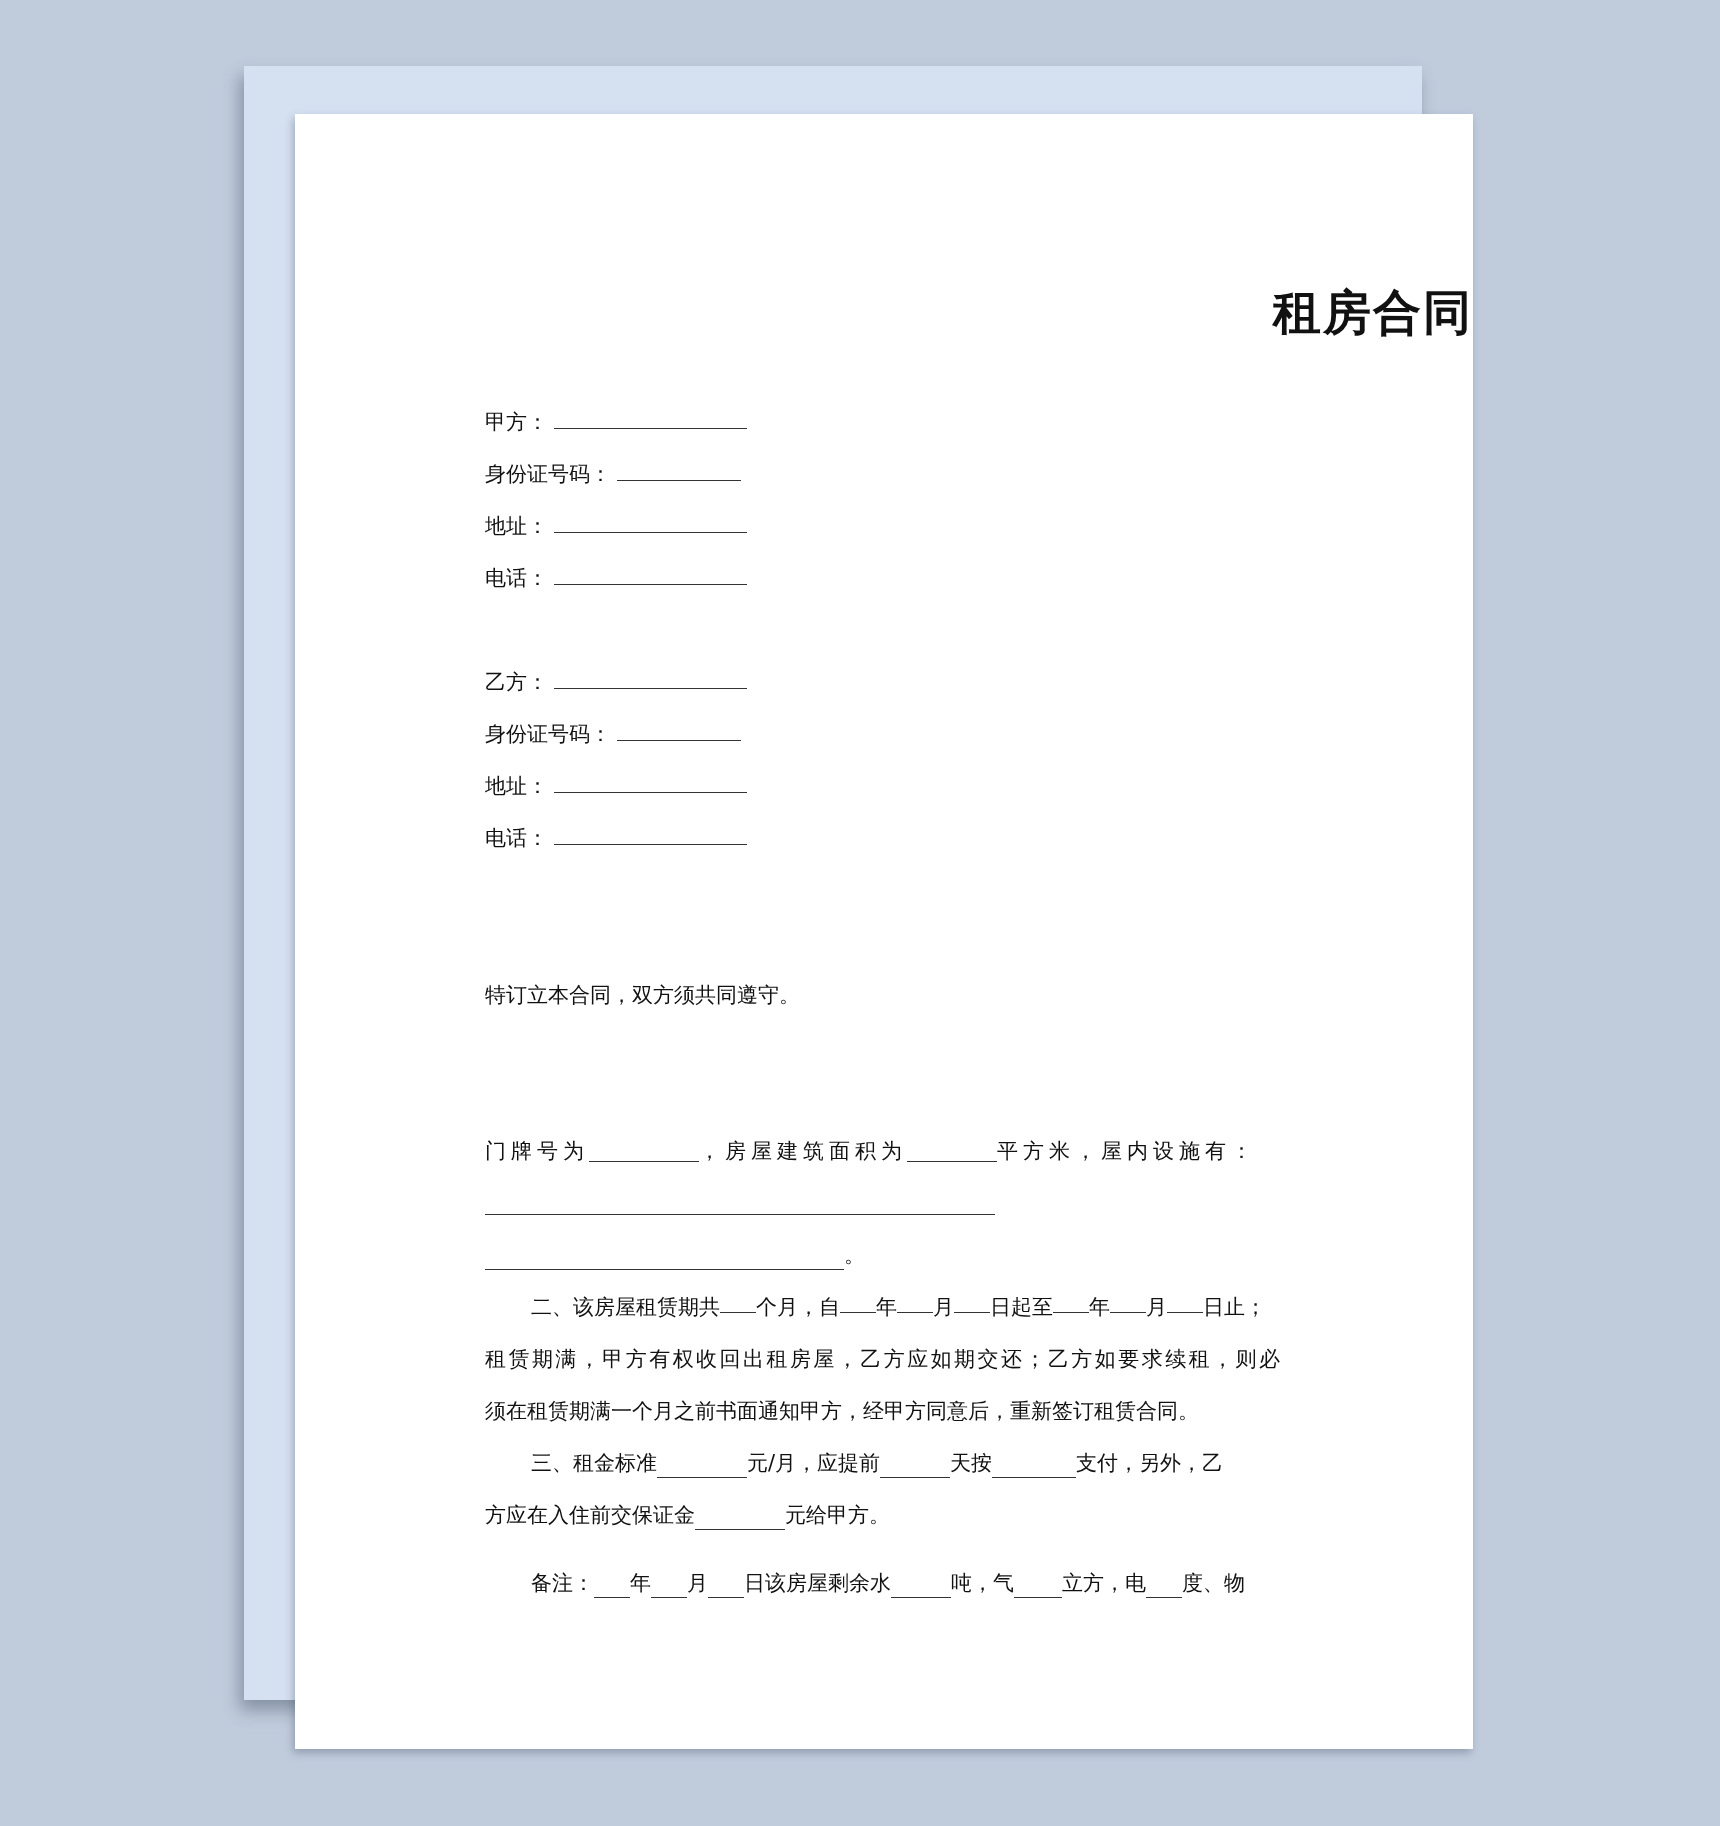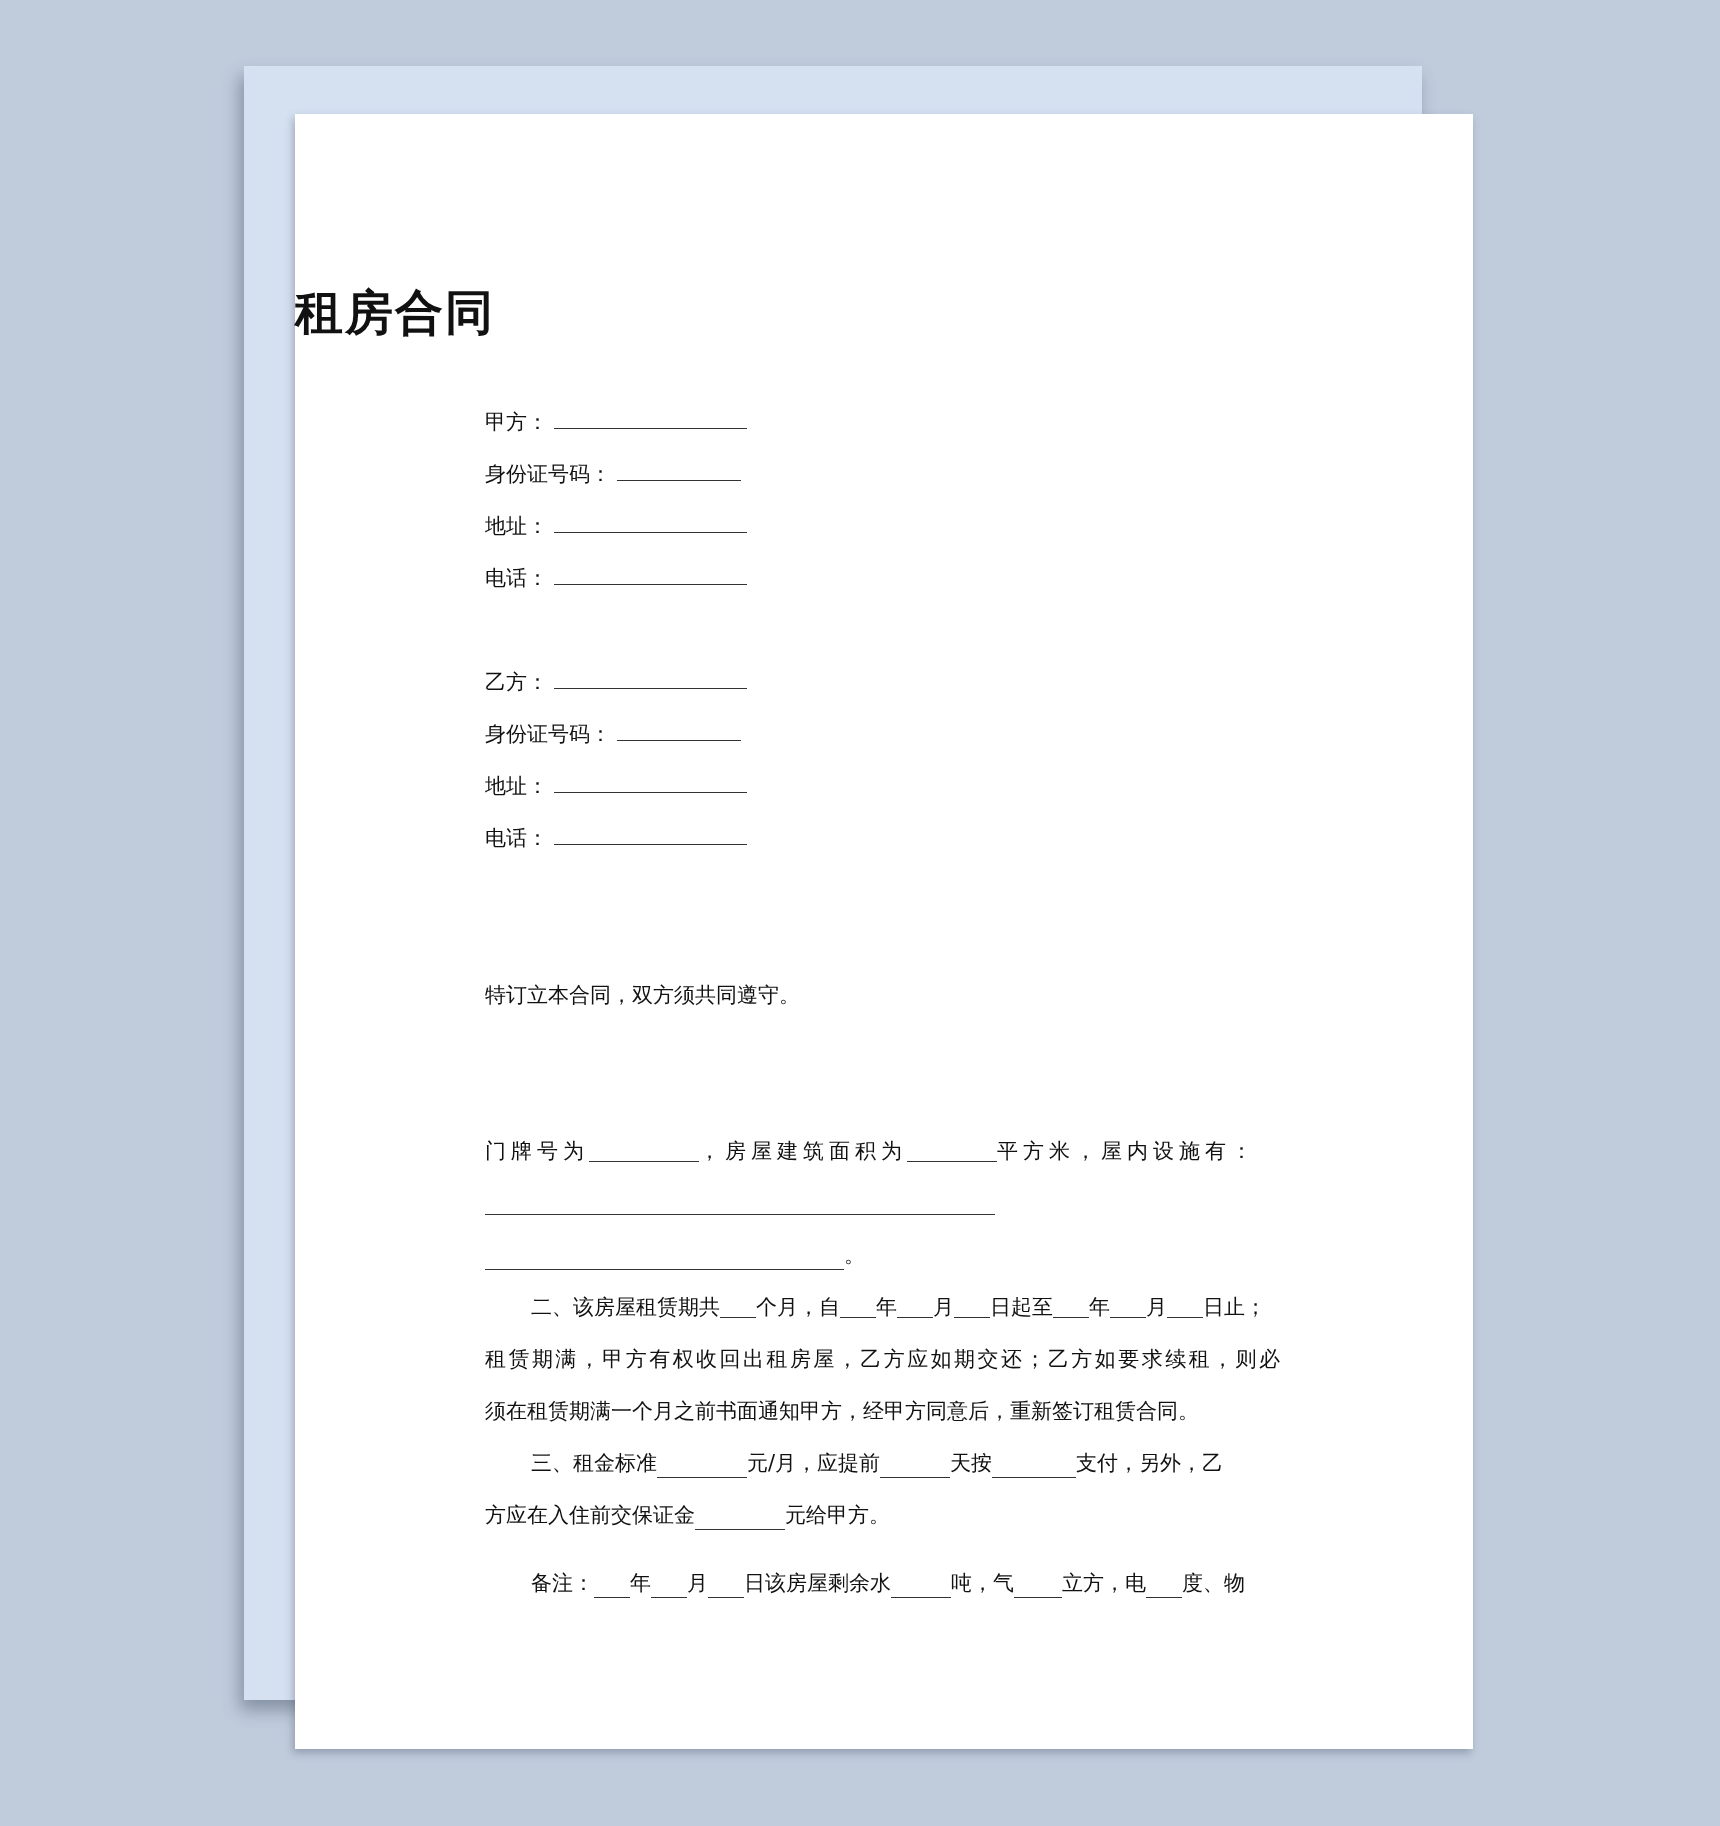--- a/index.html
+++ b/index.html
@@ -18,21 +18,21 @@
     box-shadow: -4px 10px 16px rgba(60,75,95,0.45);
   }
   .front-page {
     position: absolute; left: 295px; top: 114px;
     width: 1178px; height: 1635px;
     background: #ffffff;
     box-shadow: -2px 4px 8px rgba(60,75,95,0.35);
   }
   .title {
     position: absolute; left: 0; width: 1178px; top: 168px;
-    text-align: left;
+    text-align: right;
     font-size: 48px; font-weight: bold; letter-spacing: 2px;
     line-height: 60px;
   }
   .line {
     position: absolute; left: 190px;
     font-size: 21px; line-height: 30px; white-space: nowrap;
   }
   .line.full { width: 795px; }
   .line.justify { text-align: justify; text-align-last: justify; }
   .indent { padding-left: 46px; }
@@ -87,21 +87,21 @@
     <span>，房屋建筑面积为</span>
     <span class="blank" style="width:90px"></span>
     <span>平方米，屋内设施有：</span>
   </div>
   <div class="rule" style="top:1100px;width:510px"></div>
   <div class="line" style="top:1126px;display:flex;align-items:flex-end">
     <span class="blank" style="width:359px"></span>
     <span>。</span>
   </div>
 
-  <div class="line full indent" style="top:1178px;width:749px;display:flex;align-items:center">
+  <div class="line full indent" style="top:1178px;width:749px;display:flex;align-items:flex-start">
     <span>二、该房屋租赁期共</span>
     <span class="blank" style="width:36px"></span>
     <span>个月，自</span>
     <span class="blank" style="width:36px"></span>
     <span>年</span>
     <span class="blank" style="width:36px"></span>
     <span>月</span>
     <span class="blank" style="width:36px"></span>
     <span>日起至</span>
     <span class="blank" style="width:36px"></span>

